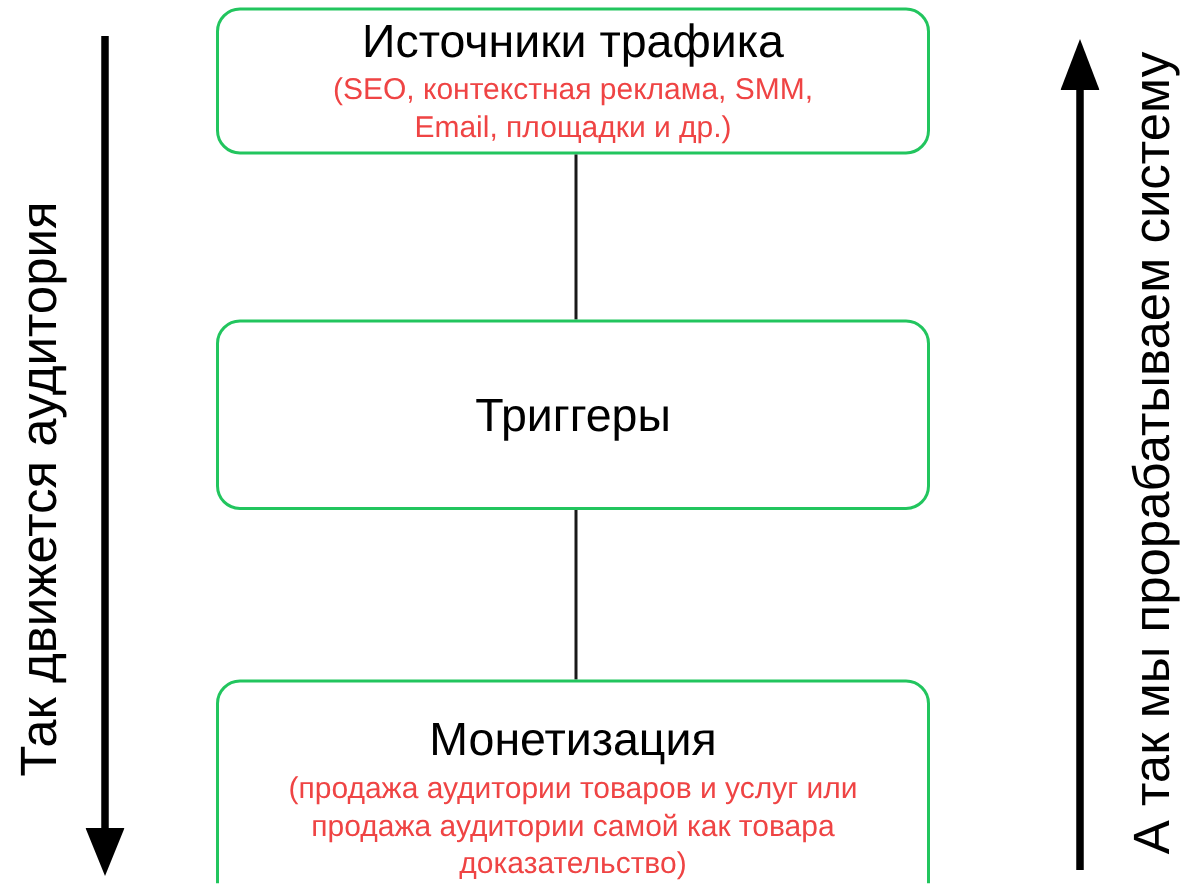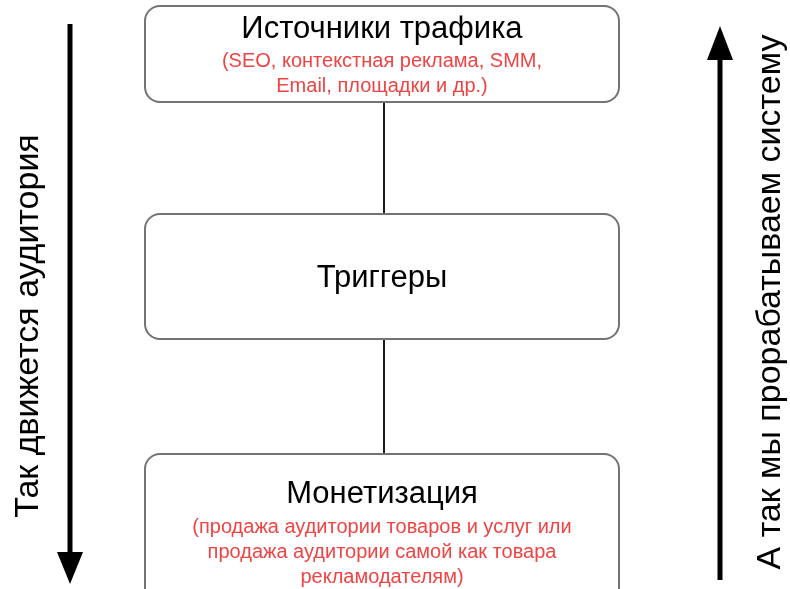--- a/index.html
+++ b/index.html
@@ -15,21 +15,21 @@
     background: #ffffff;
     overflow: hidden;
     color: #000000;
   }
 
   
   .node {
     position: absolute;
     left: 144px;
     width: 476px;
-    border: 2px solid #737373;
+    border: 2px solid #22c55e;
     border-radius: 16px;
     background: #ffffff;
     display: flex;
     flex-direction: column;
     align-items: center;
     justify-content: center;
     text-align: center;
     row-gap: 3px;
     box-sizing: border-box;
   }
@@ -111,21 +111,21 @@
   <div class="node node-2">
     <div class="node-title">Триггеры</div>
   </div>
 
   <div class="connector connector-2"></div>
 
   <div class="node node-3">
     <div class="node-title">Монетизация</div>
     <div class="node-subtitle">(продажа аудитории товаров и услуг или
 продажа аудитории самой как товара
-рекламодателям)</div>
+доказательство)</div>
   </div>
 
   <svg class="arrow arrow-right" width="26" height="554" viewBox="0 0 26 554">
     <polygon points="13,0 0,34 26,34" fill="#000000"></polygon>
     <line x1="13" y1="28" x2="13" y2="554" stroke="#000000" stroke-width="5"></line>
   </svg>
 
   <div class="side-label side-label-right">А так мы прорабатываем систему</div>
 
 </div>

